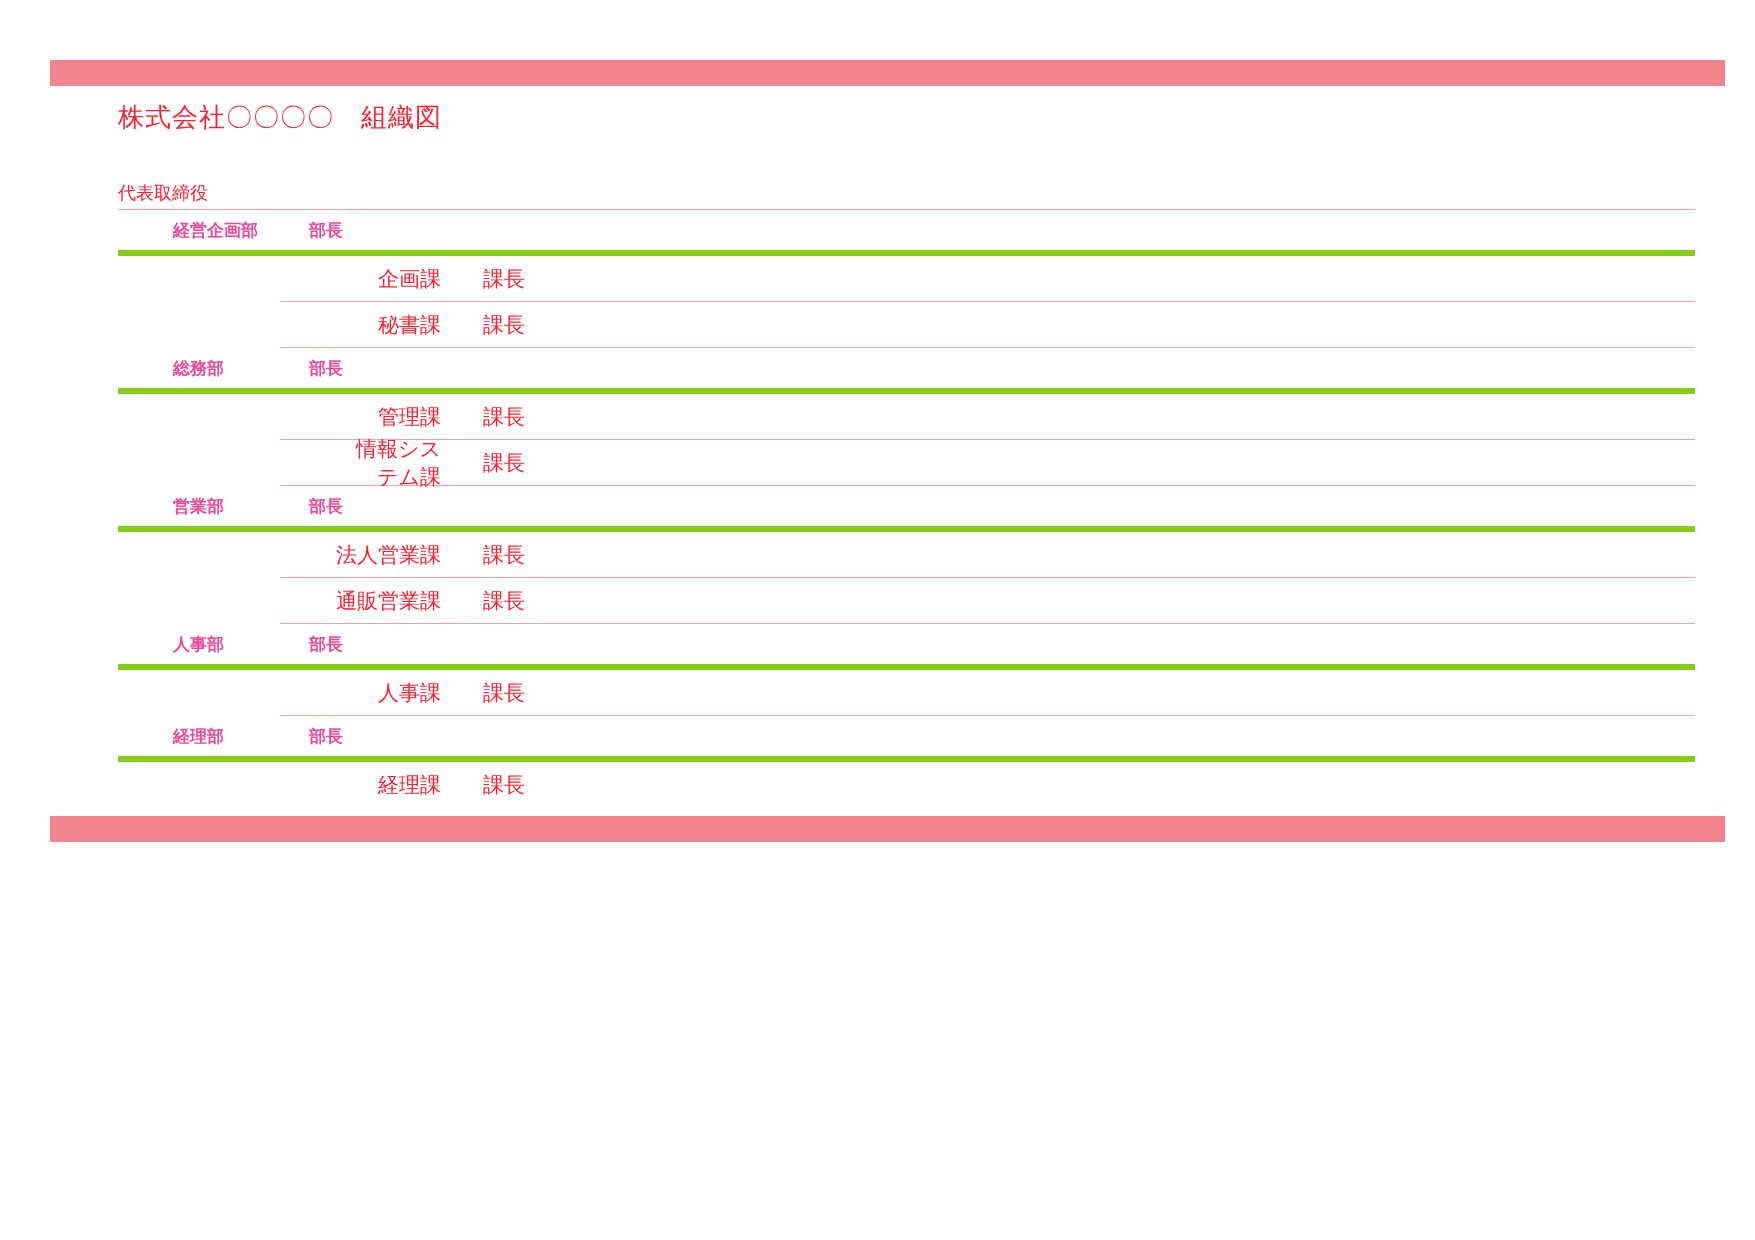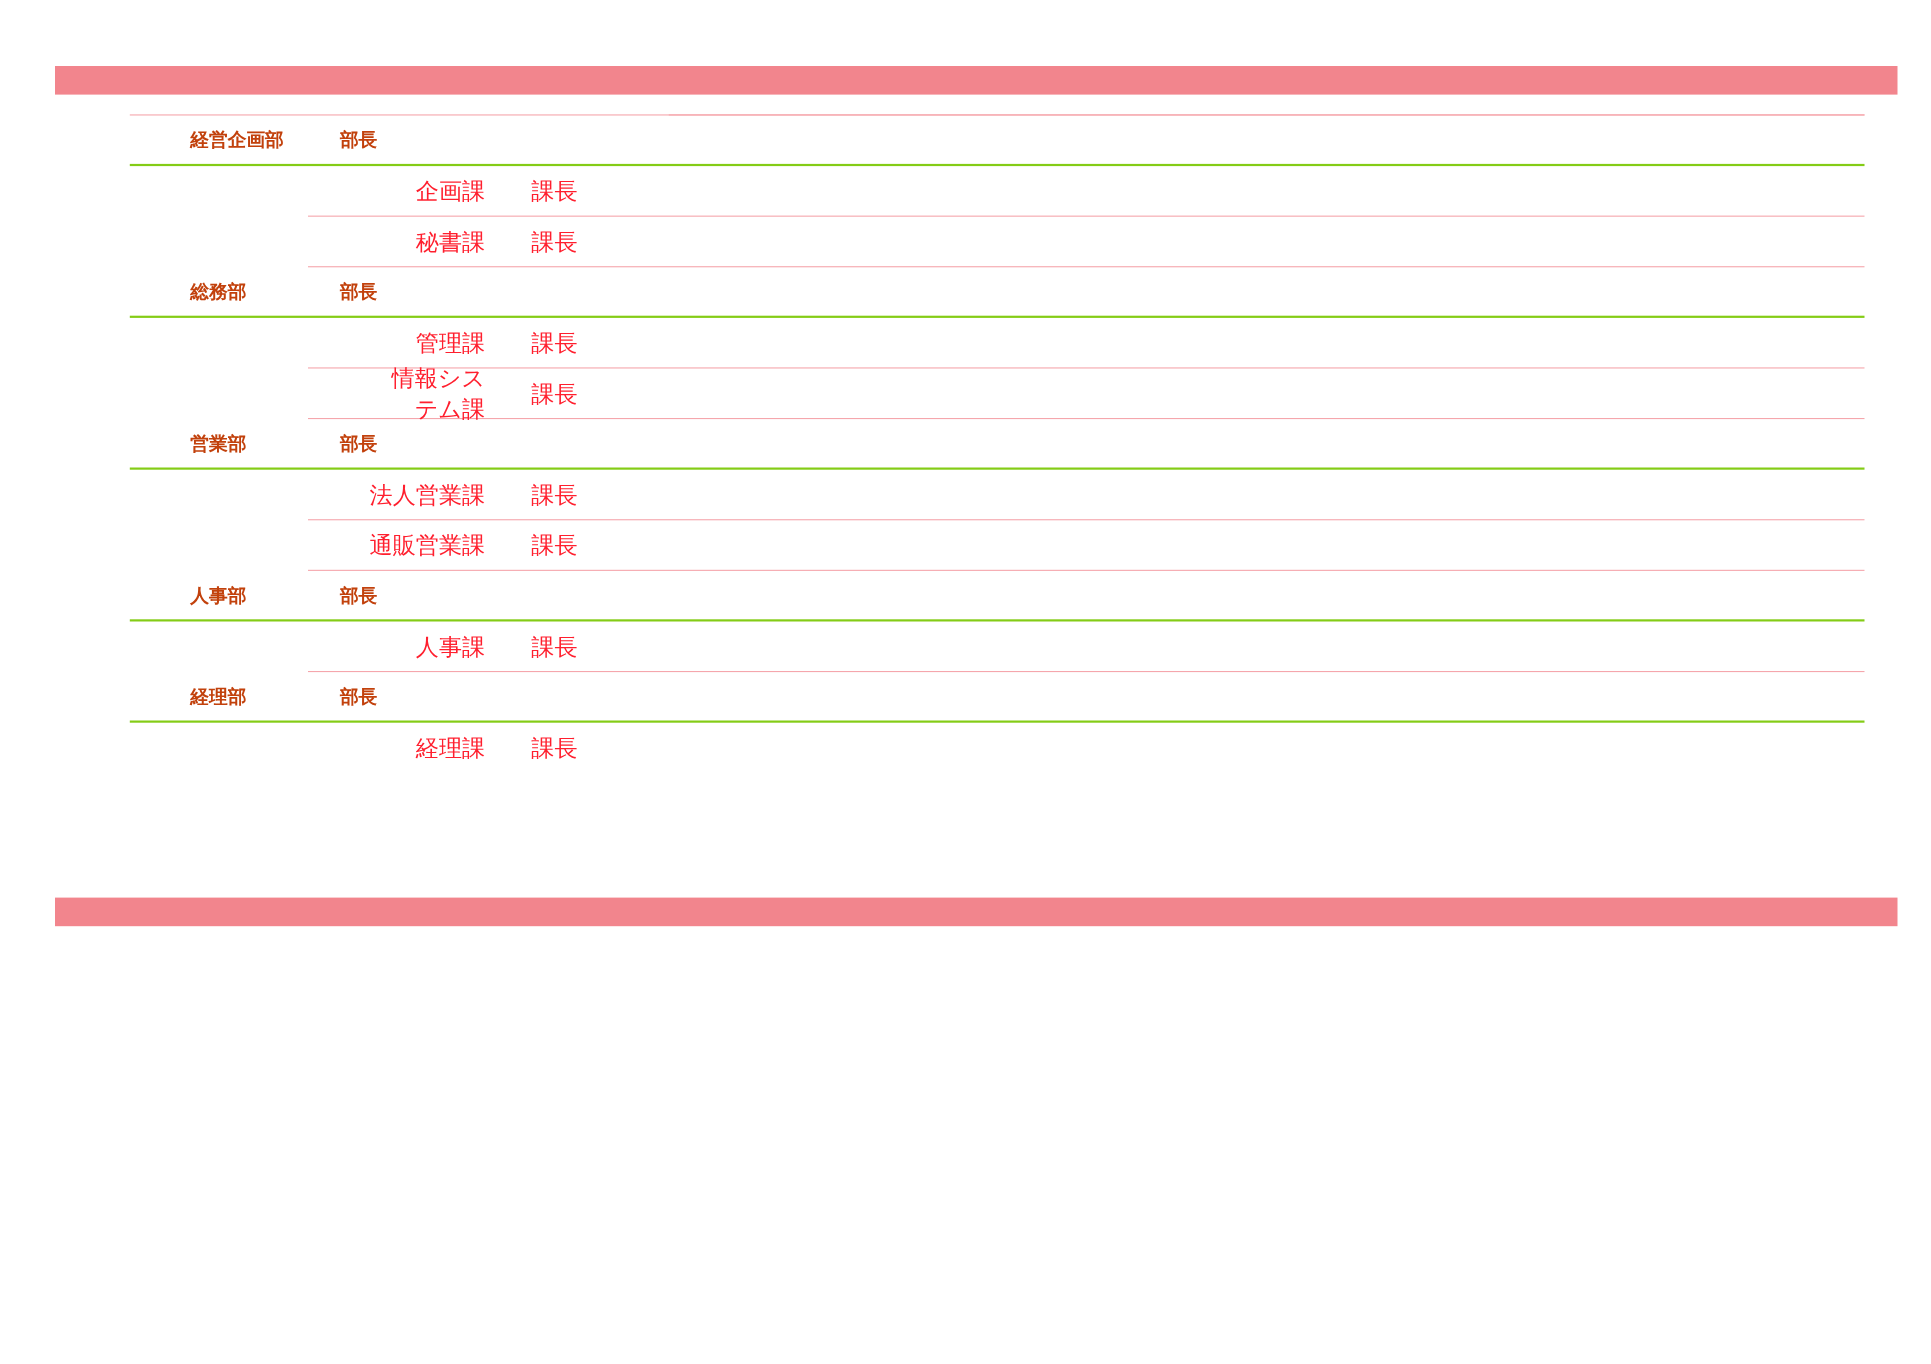--- a/index.html
+++ b/index.html
@@ -55,23 +55,23 @@
     left: 490px;
     right: 0;
     top: 0;
     height: 1px;
     background: #f5a6ac;
   }
   .dept-row {
     display: flex;
     align-items: center;
     height: 46px;
-    border-bottom: 2px solid #84cc16;
+    border-bottom: 6px solid #84cc16;
     font-size: 17px;
-    color: #c2410c;
+    color: #ec4899;
   }
   .dept-row.indent0 {
     padding-left: 0;
     font-weight: 600;
   }
   .sect-row {
     display: flex;
     align-items: center;
     height: 46px;
     border-bottom: 1px solid #f5a6ac;
@@ -88,21 +88,23 @@
   .col-role-b  { width: 60px;  flex: 0 0 auto; text-align: left; }
 </style>
 </head>
 <body>
 
 <div class="canvas">
   <div class="band band-top"></div>
   <div class="band band-bottom"></div>
 
   <div class="content">
+    <div class="title">株式会社〇〇〇〇　組織図</div>
 
+    <div class="root-label">代表取締役</div>
     <div class="root-underline"></div>
 
     <div class="dept-row indent0">
       <div class="col-spacer-a"></div>
       <div class="col-name-a">経営企画部</div>
       <div class="col-role-a">部長</div>
     </div>
     <div class="sect-row">
       <div class="col-spacer-b"></div>
       <div class="col-name-b">企画課</div>

